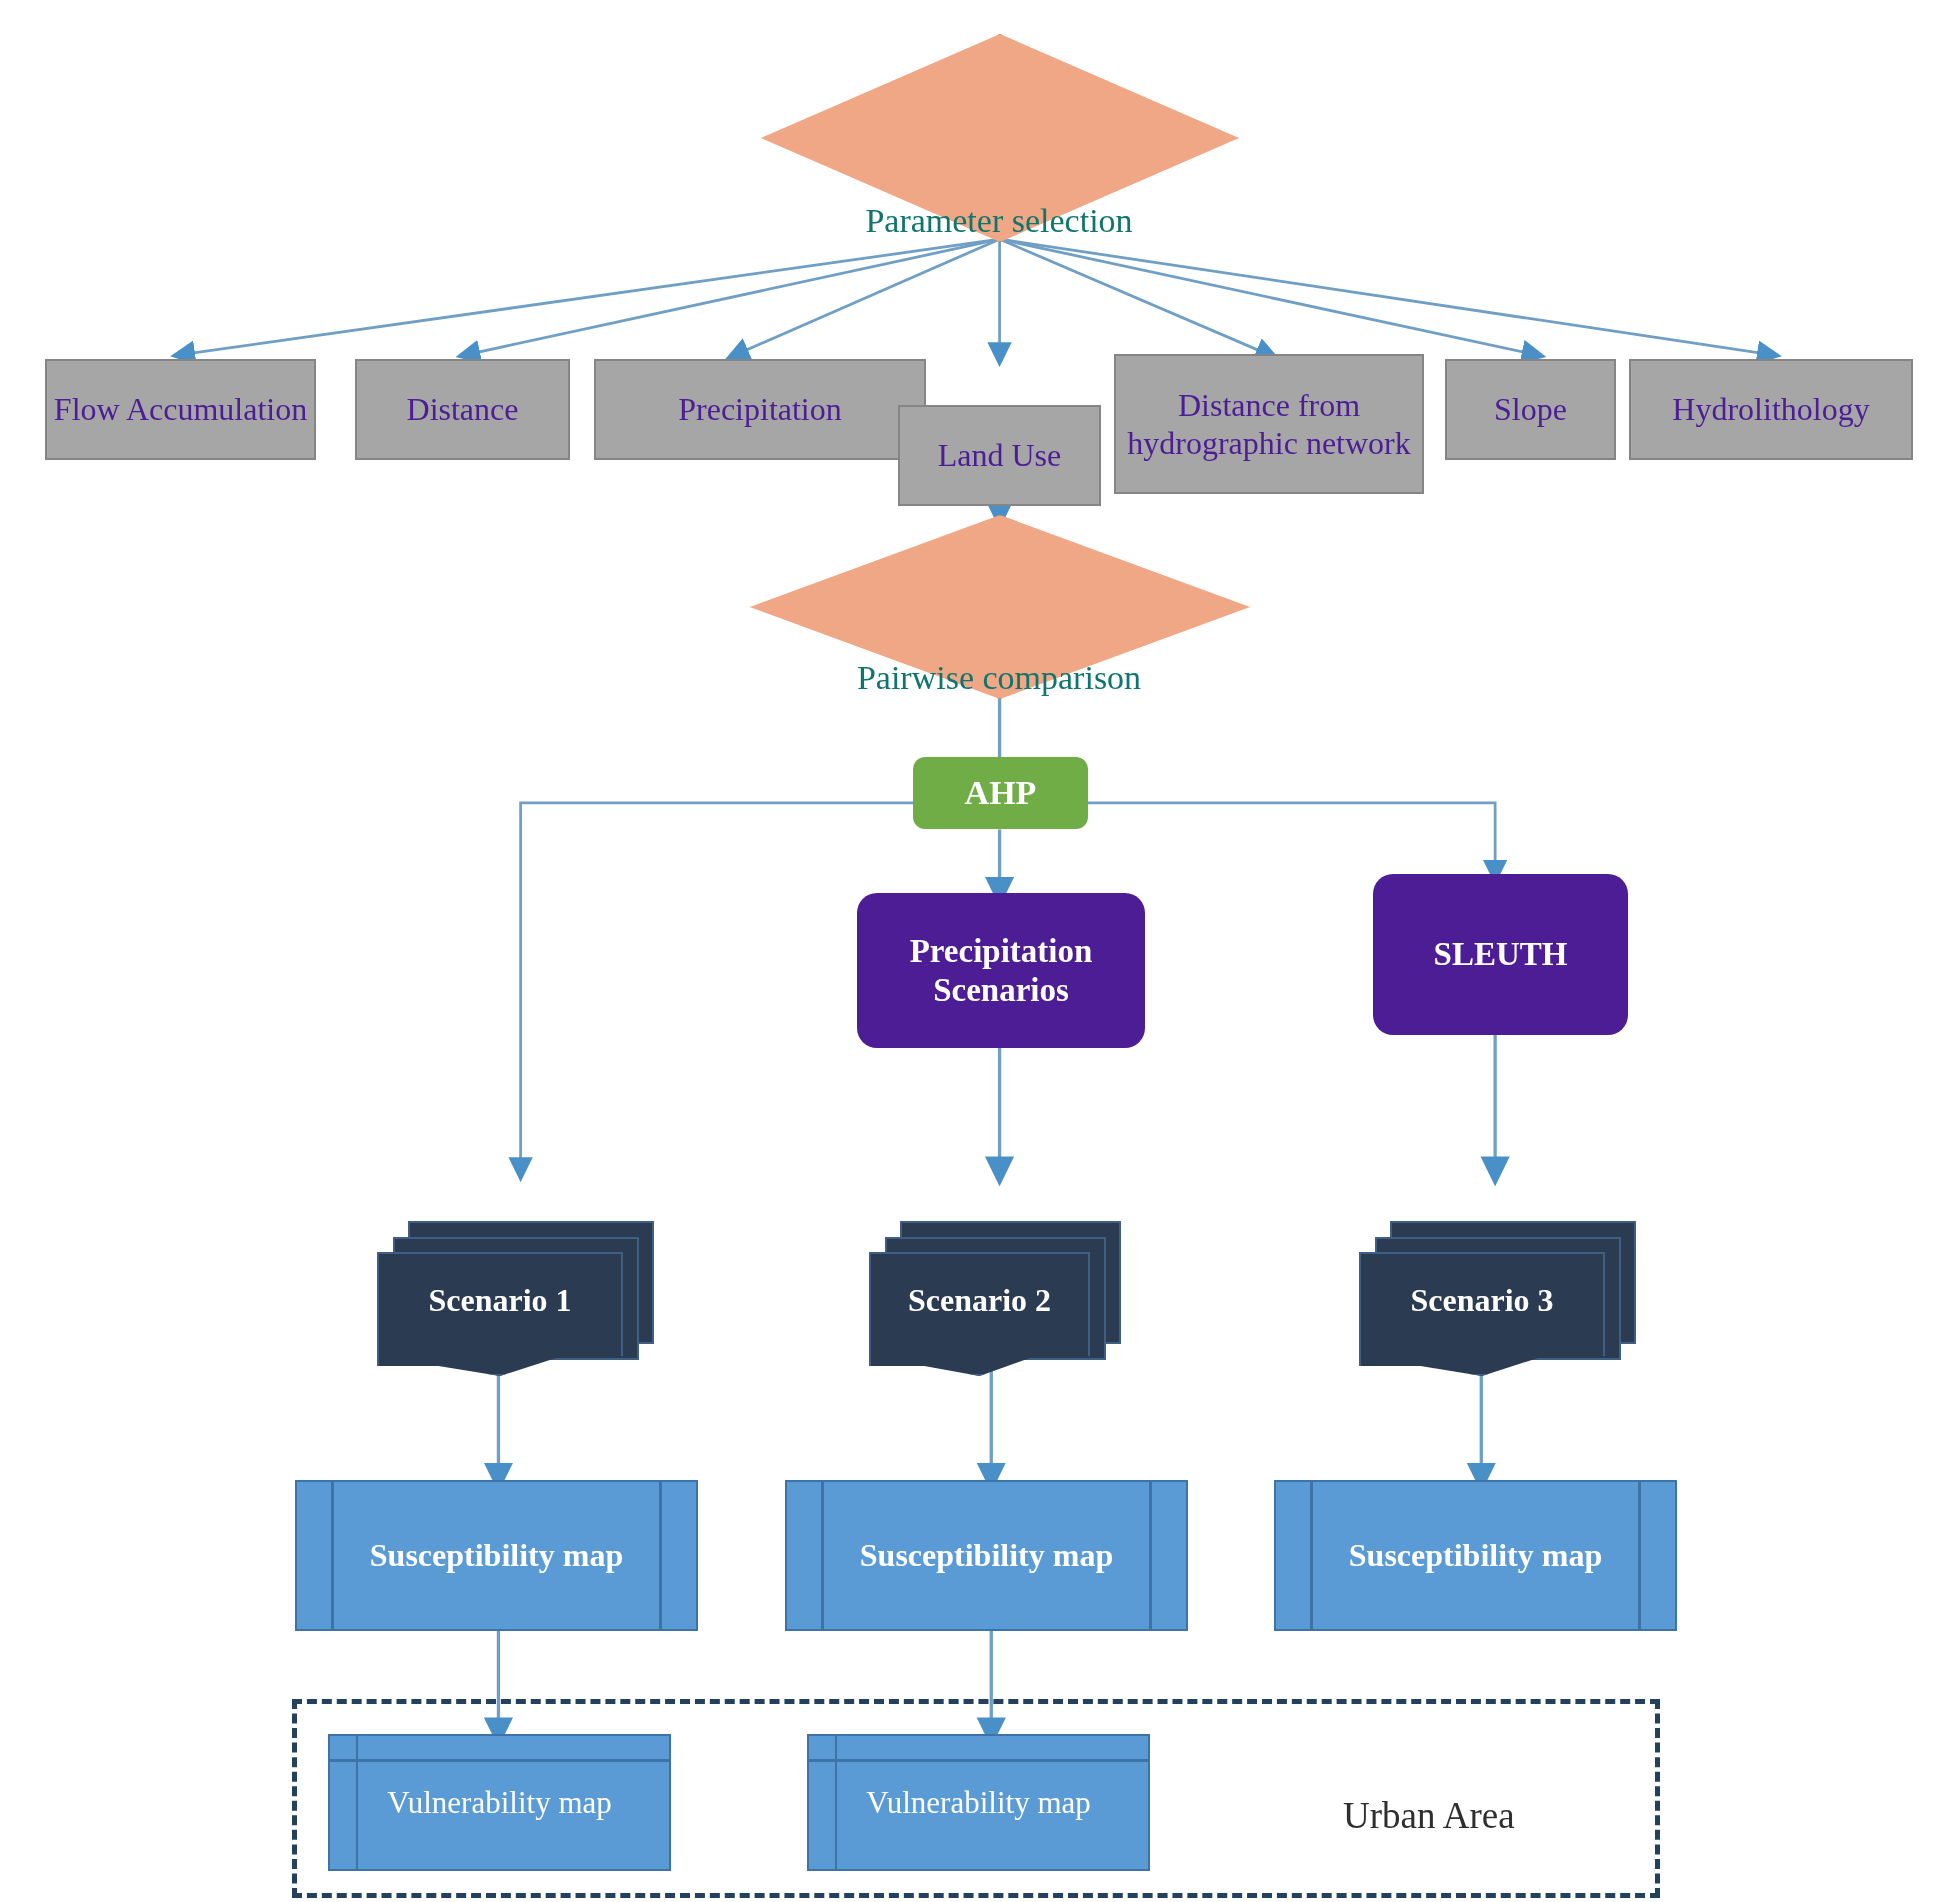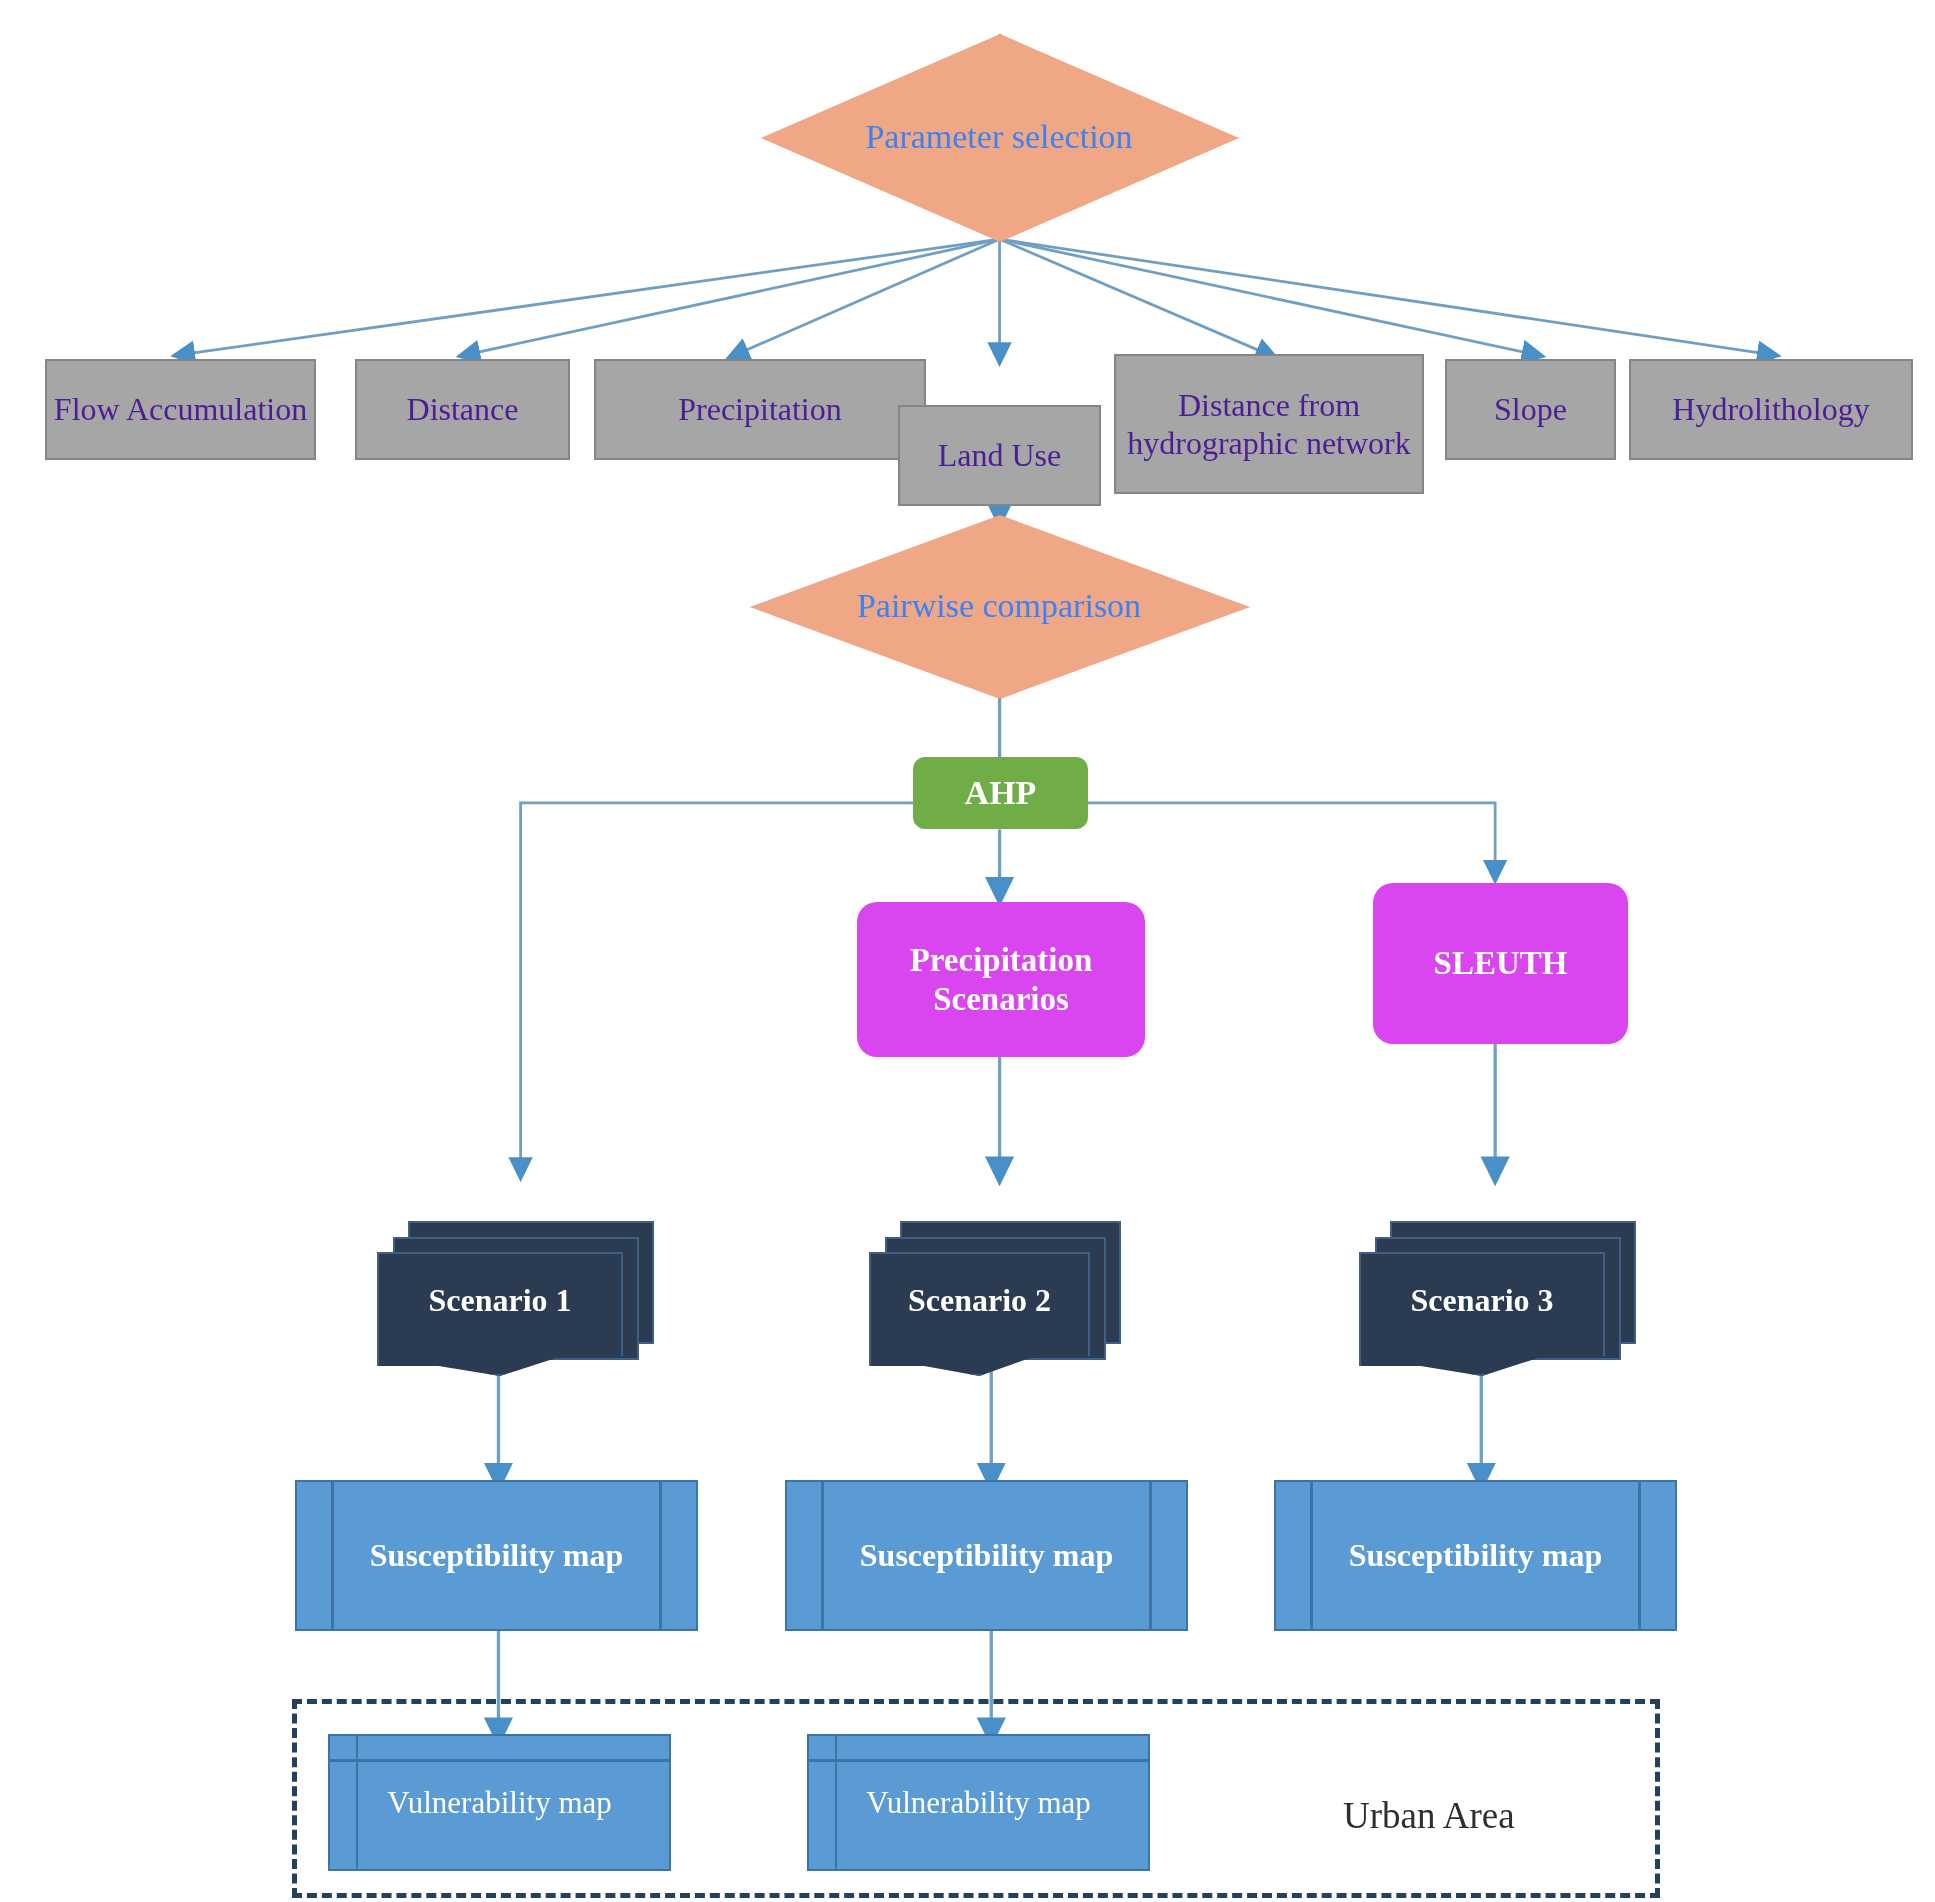--- a/index.html
+++ b/index.html
@@ -10,24 +10,25 @@
     height:1902px;
     background:#ffffff;
     overflow:hidden;
   }
   #edges{position:absolute;left:0;top:0;width:1936px;height:1902px;}
 
   .node{position:absolute;box-sizing:border-box;display:flex;align-items:center;justify-content:center;text-align:center;}
 
   
   .diamond{
-    color:#3b82f6;
+    color:#0f766e;
     font-size:34px;
     line-height:1.12;
     z-index:6;
+    align-items:flex-end;
   }
   .diamond .dshape{
     position:absolute;left:0;top:0;width:100%;height:100%;
     background:#f0a785;
     border:1.1px solid #d98155;
     clip-path:polygon(50% 0,100% 50%,50% 100%,0 50%);
     z-index:0;
   }
   .diamond .dlabel{position:relative;z-index:1;}
 
@@ -47,28 +48,27 @@
     background:#70ad47;
     border-radius:12px;
     color:#ffffff;
     font-size:34px;
     font-weight:bold;
     z-index:7;
   }
 
   
   .redbox{
-    background:#d946ef;
+    background:#4c1d95;
     border-radius:20px;
     color:#ffffff;
     font-size:33px;
     font-weight:bold;
     line-height:1.18;
     z-index:6;
-    margin-top:9px;
   }
 
   
   .docstack{z-index:6;margin-top:48px;}
   .docstack .sheet{
     position:absolute;
     background:#2b3b51;
     border:2.2px solid #3f6084;
     box-sizing:border-box;
   }

